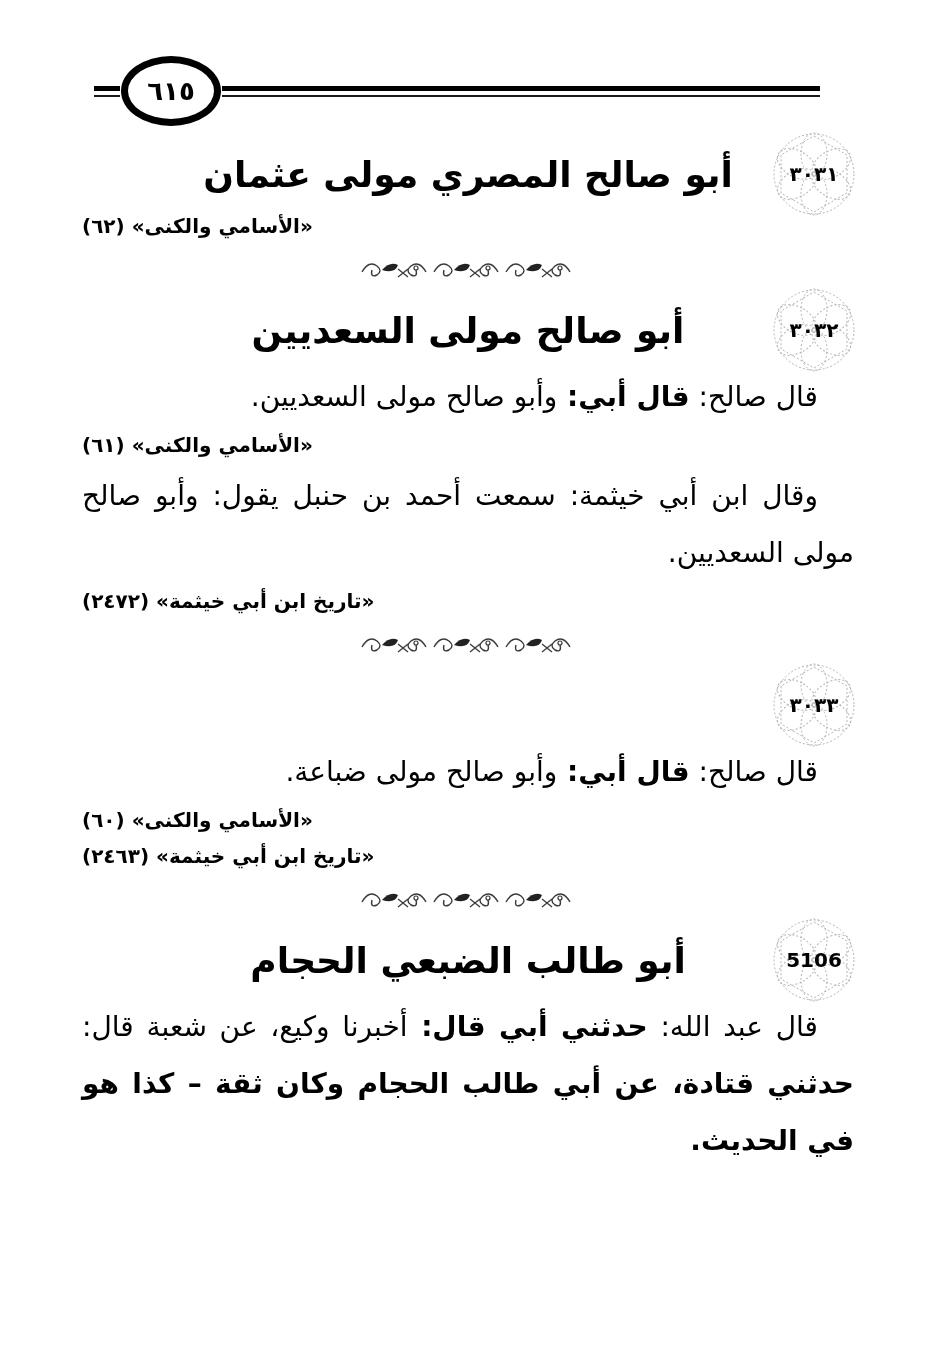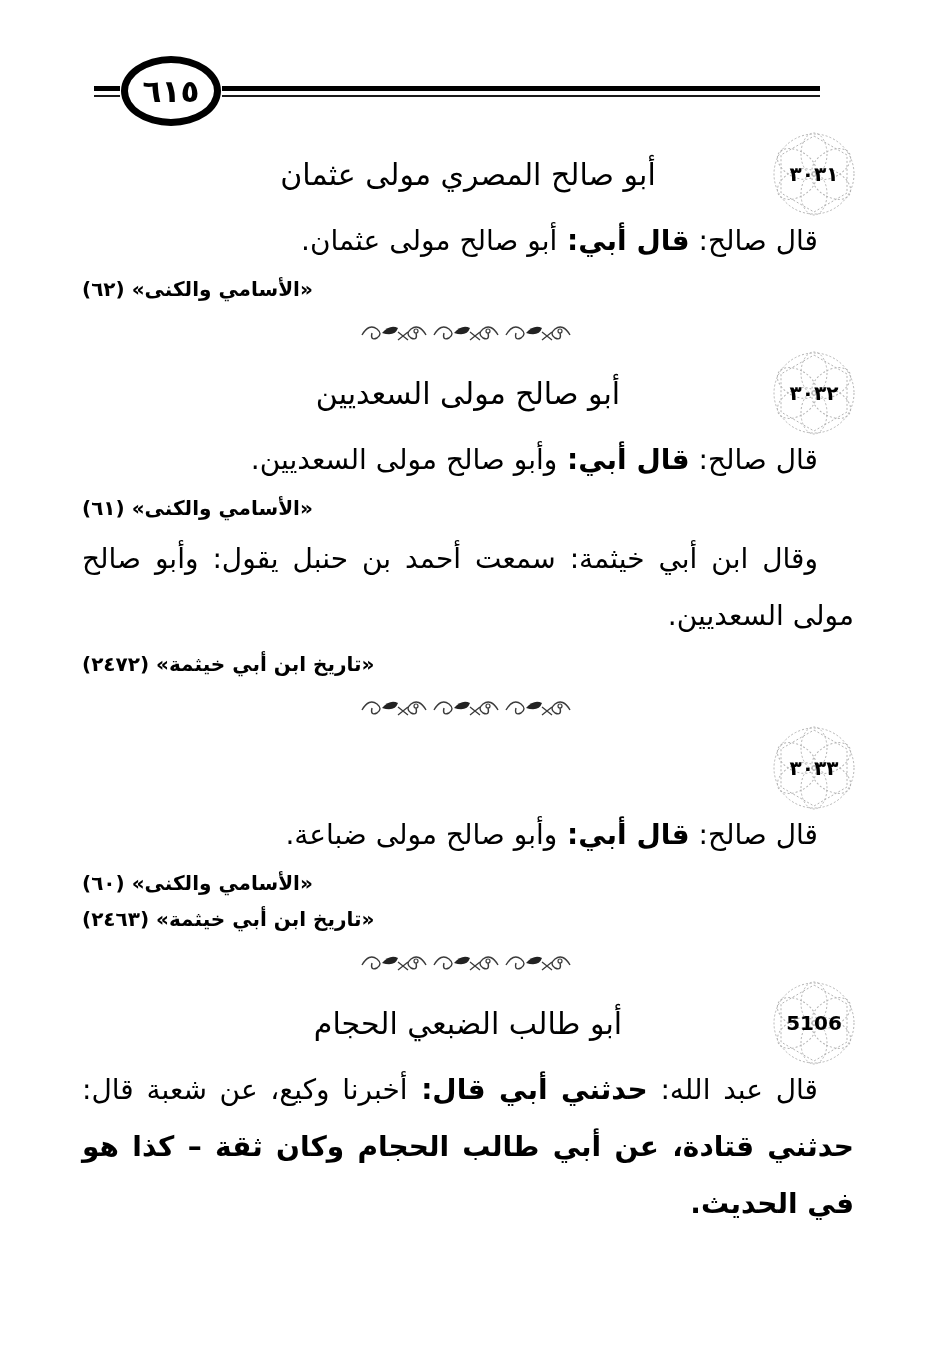--- a/index.html
+++ b/index.html
@@ -32,42 +32,42 @@
   .page-number-oval {
     width: 86px;
     height: 56px;
     border: 7px solid #000;
     border-radius: 50%;
     margin: 0 1px;
     flex: 0 0 auto;
     display: flex;
     align-items: center;
     justify-content: center;
-    font-size: 31px;
+    font-size: 26px;
     font-weight: bold;
     text-align: center;
   }
 
   
   .content { padding: 0 82px; }
 
   
   .entry-header {
     position: relative;
     text-align: center;
     margin-top: 16px;
     height: 64px;
     display: flex;
     align-items: center;
     justify-content: center;
   }
   .entry-heading {
     margin: 12px;
-    font-size: 30px;
-    font-weight: normal;
+    font-size: 36px;
+    font-weight: bold;
     letter-spacing: 1px;
   }
   .rosette {
     position: absolute;
     left: auto;
     right: -4px;
     top: 50%;
     transform: translateY(-50%);
     width: 88px;
     height: 88px;
@@ -151,21 +151,20 @@
     <section class="entry">
       <div class="entry-header">
         <h2 class="entry-heading">أبو صالح المصري مولى عثمان</h2>
         <div class="rosette">
           <svg viewBox="0 0 88 88">
               <use href="#rosette-shape"></use>
             </svg>
           <div class="entry-number">٣٠٣١</div>
         </div>
       </div>
-      <p class="body-para"><span>قال صالح: </span><span class="seg-bold">قال أبي: </span><span>أبو صالح مولى عثمان.</span></p>
       <p class="source">«الأسامي والكنى» (٦٢)</p>
     </section>
 
     <div class="divider">
       <svg width="216" height="26" viewBox="0 0 216 26">
           <use href="#divider-row"></use>
         </svg>
     </div>
 
     <section class="entry">

